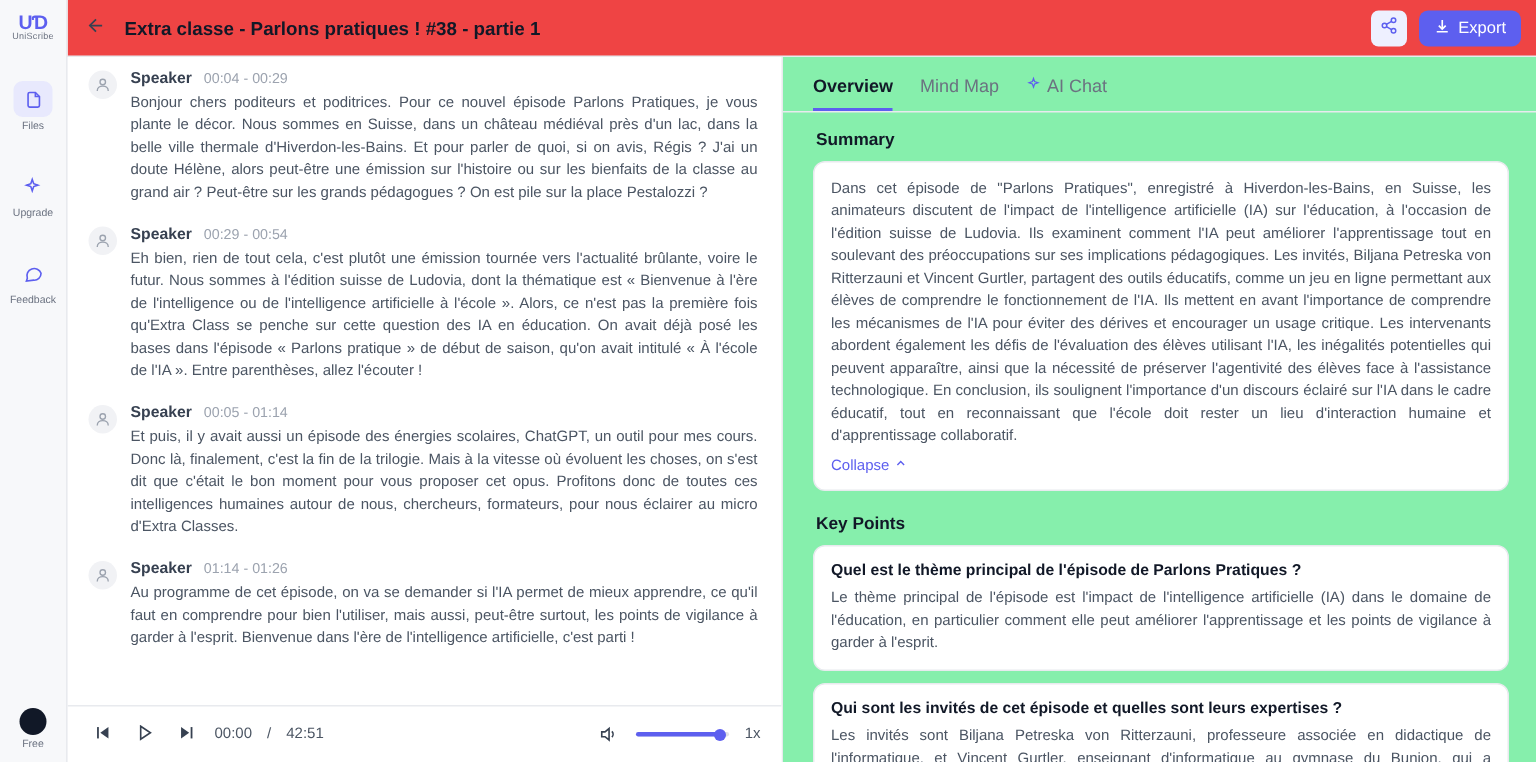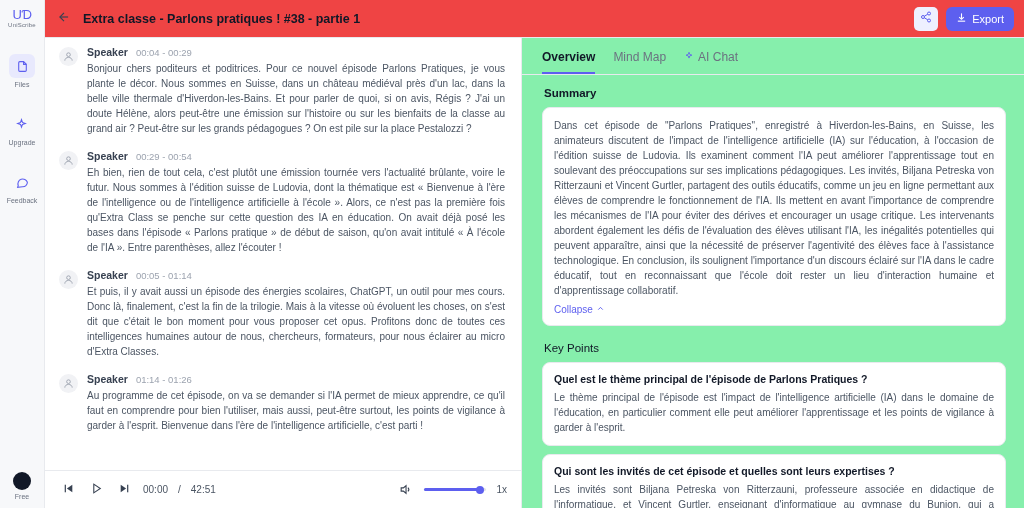--- a/index.html
+++ b/index.html
@@ -16,21 +16,21 @@
   .rail {
     width: 45px; height: 508px;
     background: #f7f8fa;
     border-right: 1px solid #e8eaee;
     display: flex; flex-direction: column; align-items: center;
     padding-top: 8px;
     position: relative;
   }
   .brand { display:flex; flex-direction:column; align-items:center; margin-bottom: 26px; }
   .brand-mark {
-    font-size: 13px; font-weight: normal; color: #5d5fef; letter-spacing: -0.5px;
+    font-size: 13px; font-weight: bold; color: #5d5fef; letter-spacing: -0.5px;
     line-height: 13px;
   }
   .brand-name { font-size: 6px; color: #6b7280; letter-spacing: .2px; margin-top: 1px;}
   .rail-item { display:flex; flex-direction:column; align-items:center; margin-bottom: 24px; cursor: pointer; }
   .rail-ico {
     width: 26px; height: 24px; border-radius: 6px;
     display:flex; align-items:center; justify-content:center;
     color:#5d5fef;
   }
   .rail-ico.active { background:#e8e9fd; }
@@ -114,21 +114,21 @@
   .right-scroll { flex:1; overflow-y:auto; padding: 12px 18px 16px 20px; }
   .sect-title { font-size: 11.5px; font-weight:bold; color:#111827; margin: 0 0 8px 2px; }
   .summary-card {
     border:1px solid #e8eaee; border-radius:8px; padding: 10px 11px 8px 11px; background:#fff;
   }
   .summary-text { font-size: 10px; line-height: 15px; color:#4b5563; text-align: justify; }
   .collapse-link {
     margin-top: 6px; font-size: 10px; color:#5d5fef; cursor:pointer;
     display:inline-flex; align-items:center; gap:3px;
   }
-  .kp-title { font-size: 11.5px; font-weight:normal; color:#111827; margin: 16px 0 8px 2px; }
+  .kp-title { font-size: 11.5px; font-weight:bold; color:#111827; margin: 16px 0 8px 2px; }
   .kp-card {
     border:1px solid #e8eaee; border-radius:8px; padding: 10px 11px; margin-bottom: 8px; background:#fff;
   }
   .kp-q { font-size: 10.5px; font-weight:bold; color:#111827; margin-bottom: 5px; }
   .kp-a { font-size: 10px; line-height: 15px; color:#4b5563; text-align: justify; }
 
   
   .transcript-scroll::-webkit-scrollbar, .right-scroll::-webkit-scrollbar { width: 5px; }
   .transcript-scroll::-webkit-scrollbar-thumb, .right-scroll::-webkit-scrollbar-thumb {
     background:#d7dae0; border-radius: 3px;

